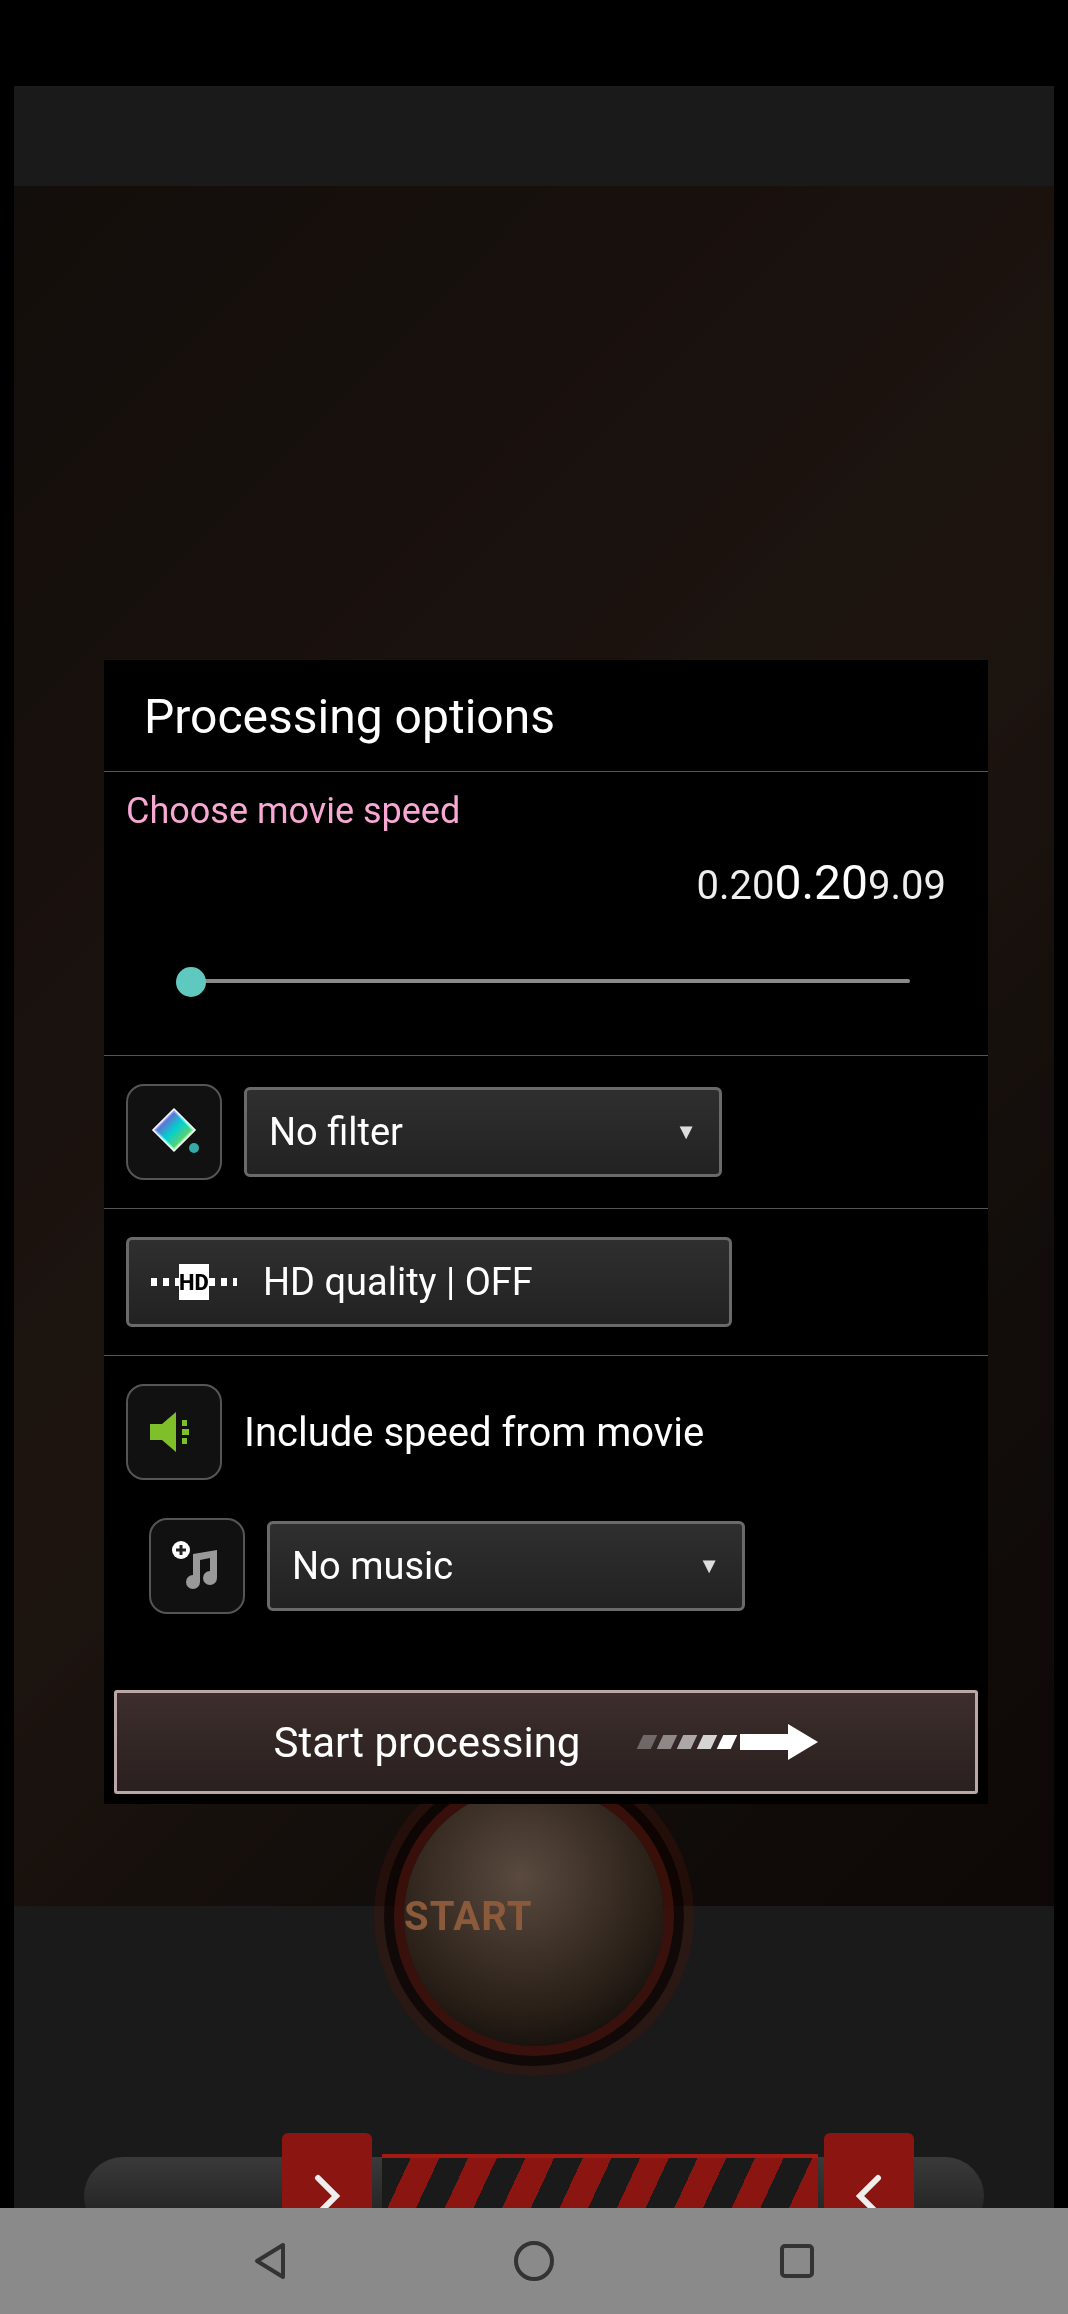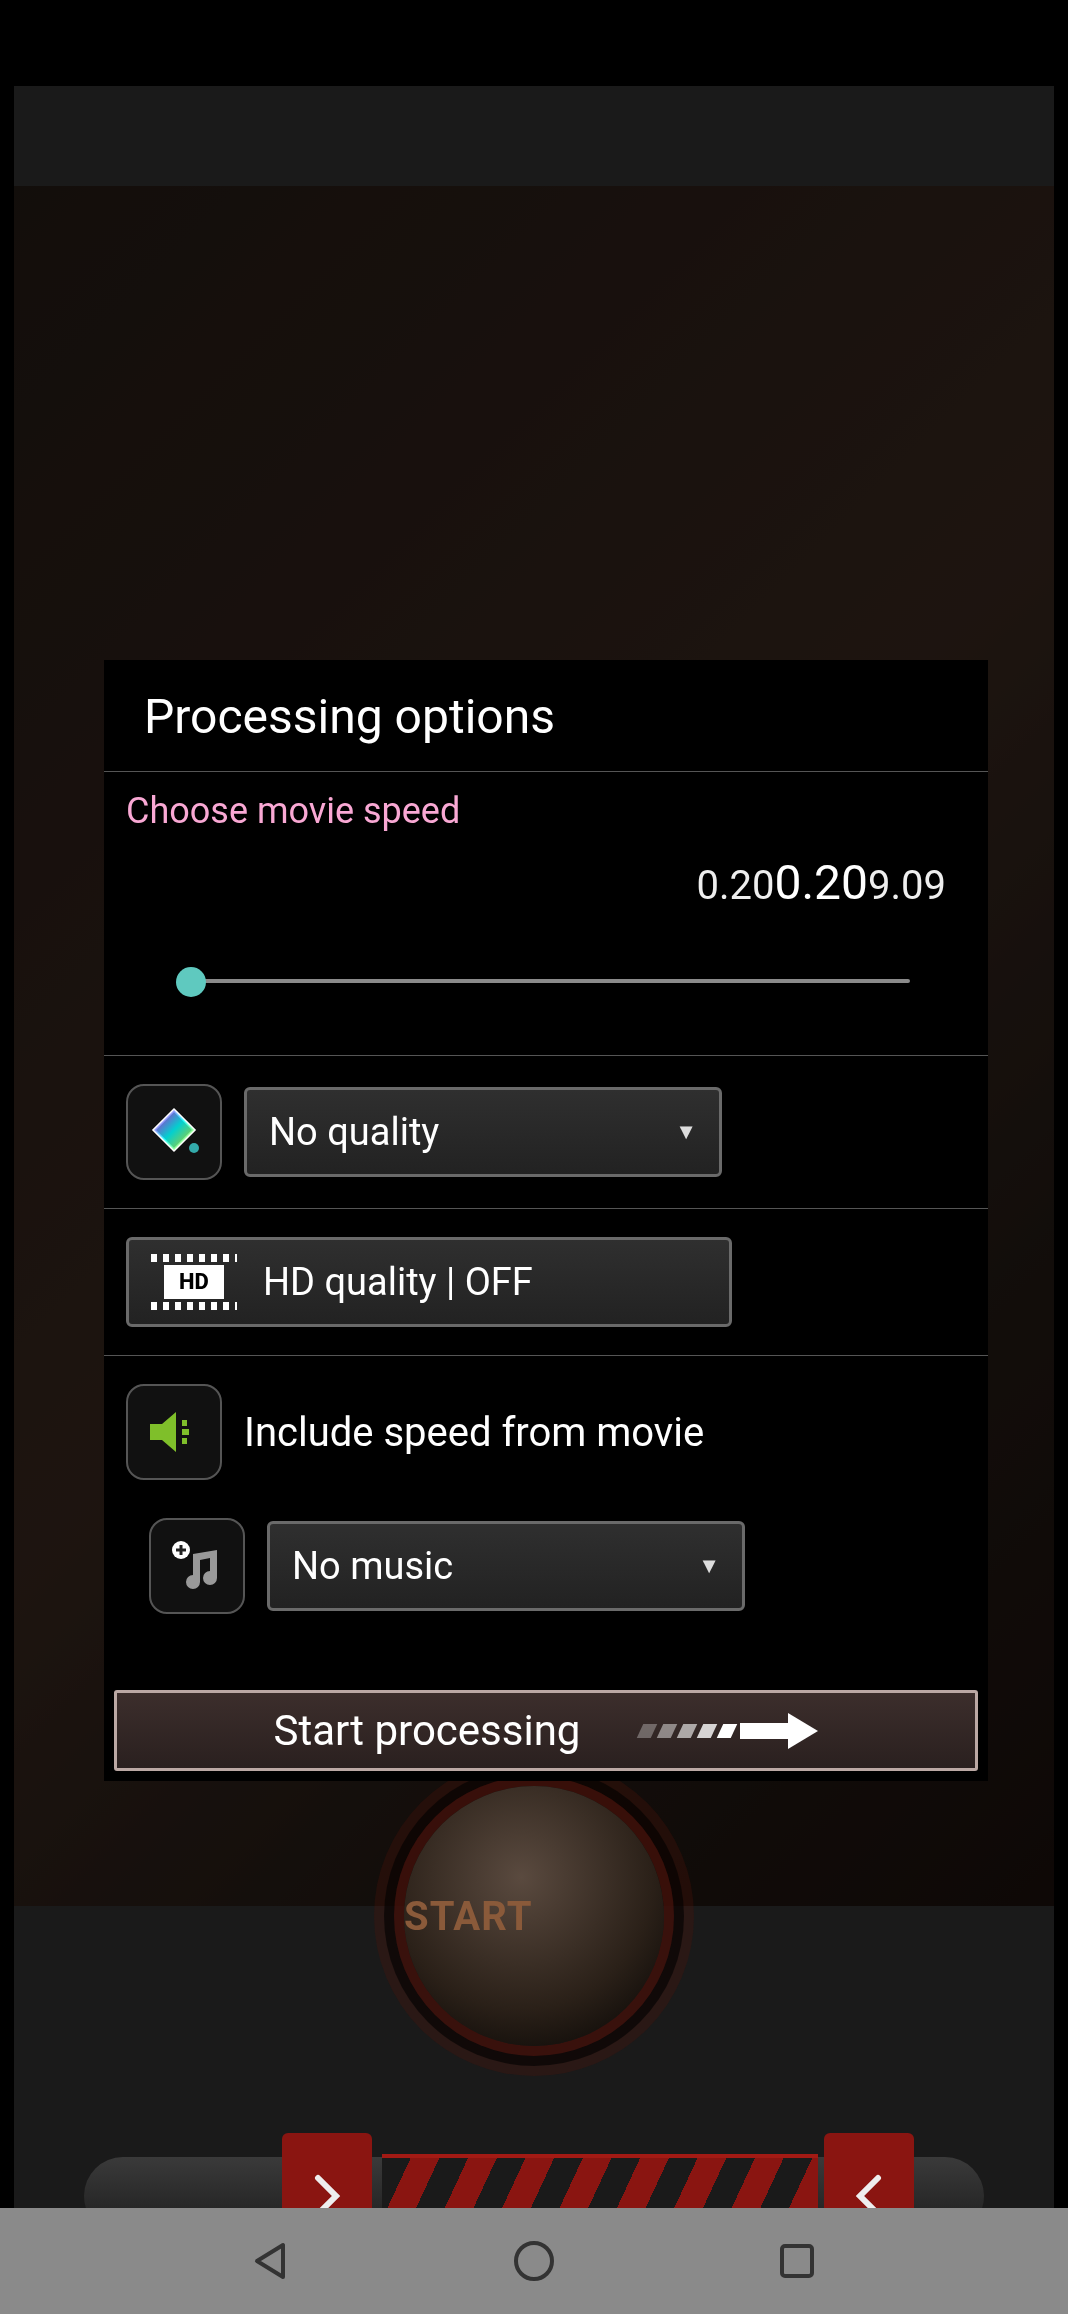--- a/index.html
+++ b/index.html
@@ -208,35 +208,34 @@
     align-items: center;
     padding: 0 22px;
     gap: 26px;
     font-size: 38px;
     color: #fff;
   }
   .hd-chip {
     width: 86px;
     height: 56px;
     display: flex;
-    flex-direction: column;
     align-items: center;
     justify-content: center;
   }
   .hd-chip .strip { width: 86px; height: 8px; background: repeating-linear-gradient(90deg,#fff 0 6px, transparent 6px 12px); }
   .hd-chip .mid {
     width: 60px; height: 36px; background:#fff; color:#000;
     display:flex;align-items:center;justify-content:center;
     font-size: 22px; font-weight: 800; margin: 3px 0;
   }
   .audio-label { font-size: 40px; }
 
   .start-btn {
     margin: 42px 10px 10px 10px;
-    height: 81px;
+    height: 104px;
     border: 3px solid #bba8a4;
     border-radius: 3px;
     background: linear-gradient(#3c2e2c,#2a201f);
     display: flex;
     align-items: center;
     justify-content: center;
     gap: 60px;
     font-size: 42px;
     color: #fff;
     position: relative;
@@ -342,21 +341,21 @@
             <defs>
                 <linearGradient id="g1" x1="0" y1="0" x2="1" y2="1">
                   <stop offset="0" stop-color="#f0f"></stop>
                   <stop offset=".5" stop-color="#0ff"></stop>
                   <stop offset="1" stop-color="#ff0"></stop>
                 </linearGradient>
               </defs>
           </svg>
         </div>
         <div class="select-box">
-          <span>No quality</span>
+          <span>No filter</span>
           <span class="select-caret">▼</span>
         </div>
       </div>
 
       <hr class="sep">
 
       <div class="option-row">
         <div class="hd-box">
           <div class="hd-chip">
             <div class="strip"></div>

